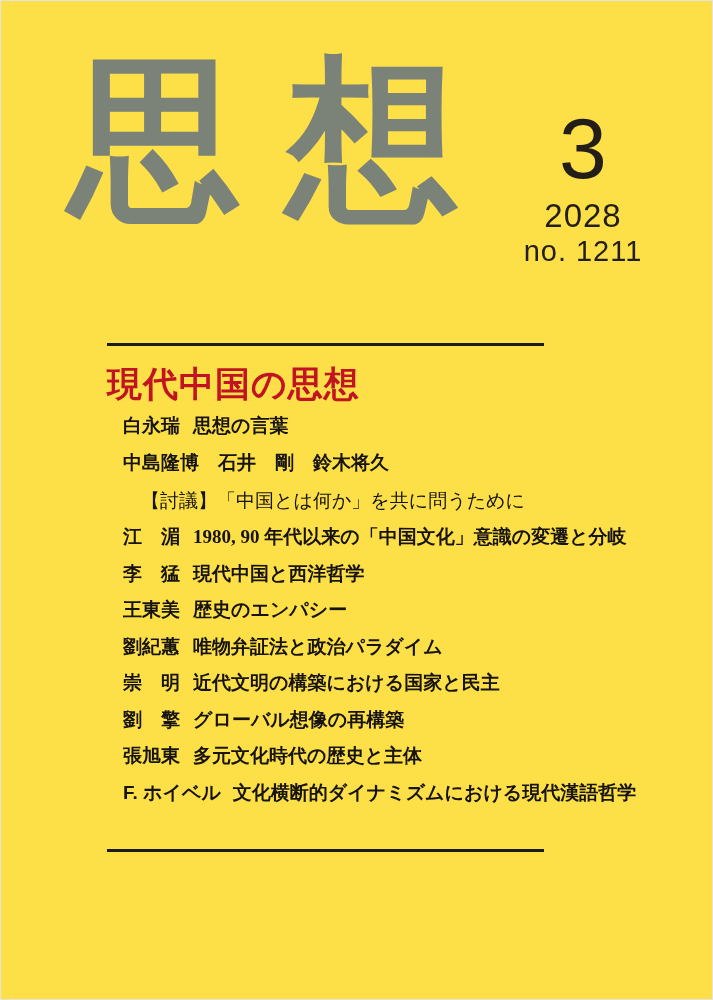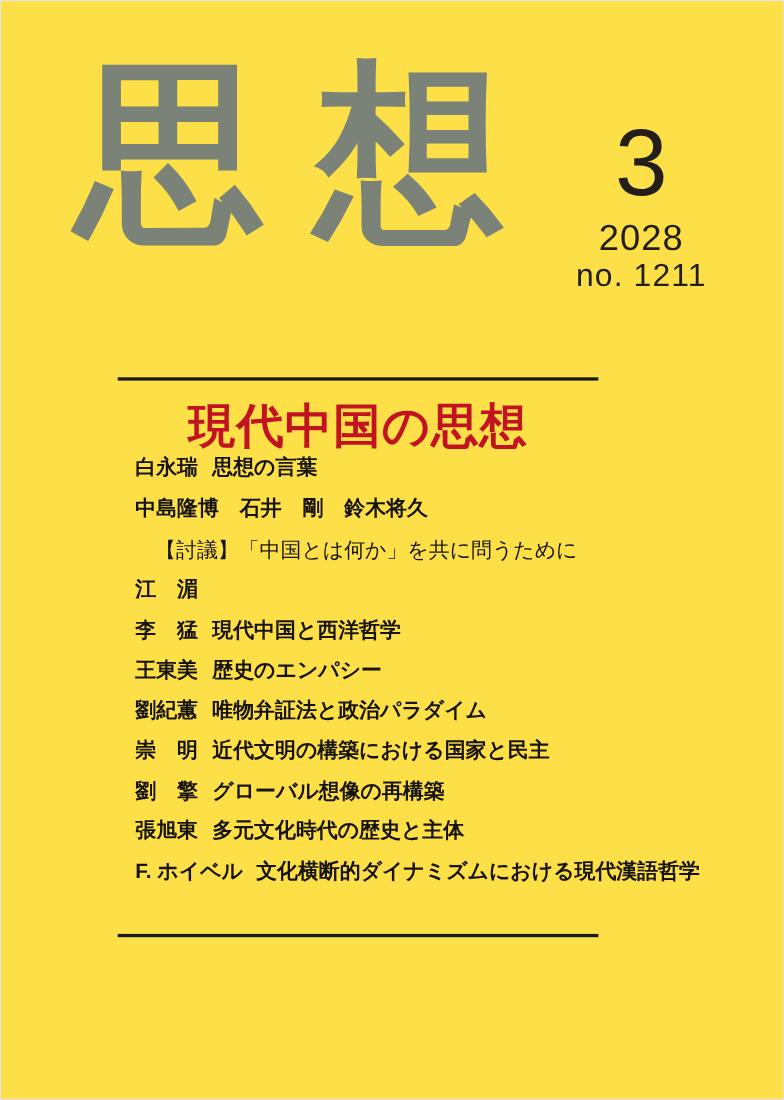--- a/index.html
+++ b/index.html
@@ -27,22 +27,22 @@
   }
   .issue-no{
     font-size:29px;font-weight:400;line-height:1;margin-top:5px;letter-spacing:1px;
   }
   
   .rule{position:absolute;left:106px;width:437px;height:3px;background:#1b1b1b;}
   .rule-top{top:342px;}
   .rule-bottom{top:848px;}
   
   .feature-heading{
-    position:absolute;left:106px;top:362px;width:437px;text-align:center;
-    font-weight:800;font-size:43px;line-height:1.2;letter-spacing:1px;
+    position:absolute;left:106px;top:362px;width:437px;
+    font-weight:800;font-size:35px;line-height:1.2;letter-spacing:1px;
     color:#c11322;white-space:nowrap;
   }
   
   .toc{
     position:absolute;left:122px;top:412px;width:540px;
     font-size:19px;color:#161310;
   }
   .toc-row{
     display:flex;align-items:center;line-height:26px;margin-bottom:10.5px;
     white-space:nowrap;
@@ -86,20 +86,21 @@
       <span class="title sans">思想の言葉</span>
     </div>
 
     <div class="toc-row stacked">
       <span class="author">中島隆博　石井　剛　鈴木将久</span>
       <span class="subtitle">【討議】「中国とは何か」を共に問うために</span>
     </div>
 
     <div class="toc-row">
       <span class="author">江　湄</span>
+      <span class="title">1980, 90 年代以来の「中国文化」意識の変遷と分岐</span>
     </div>
 
     <div class="toc-row">
       <span class="author">李　猛</span>
       <span class="title">現代中国と西洋哲学</span>
     </div>
 
     <div class="toc-row">
       <span class="author">王東美</span>
       <span class="title">歴史のエンパシー</span>

